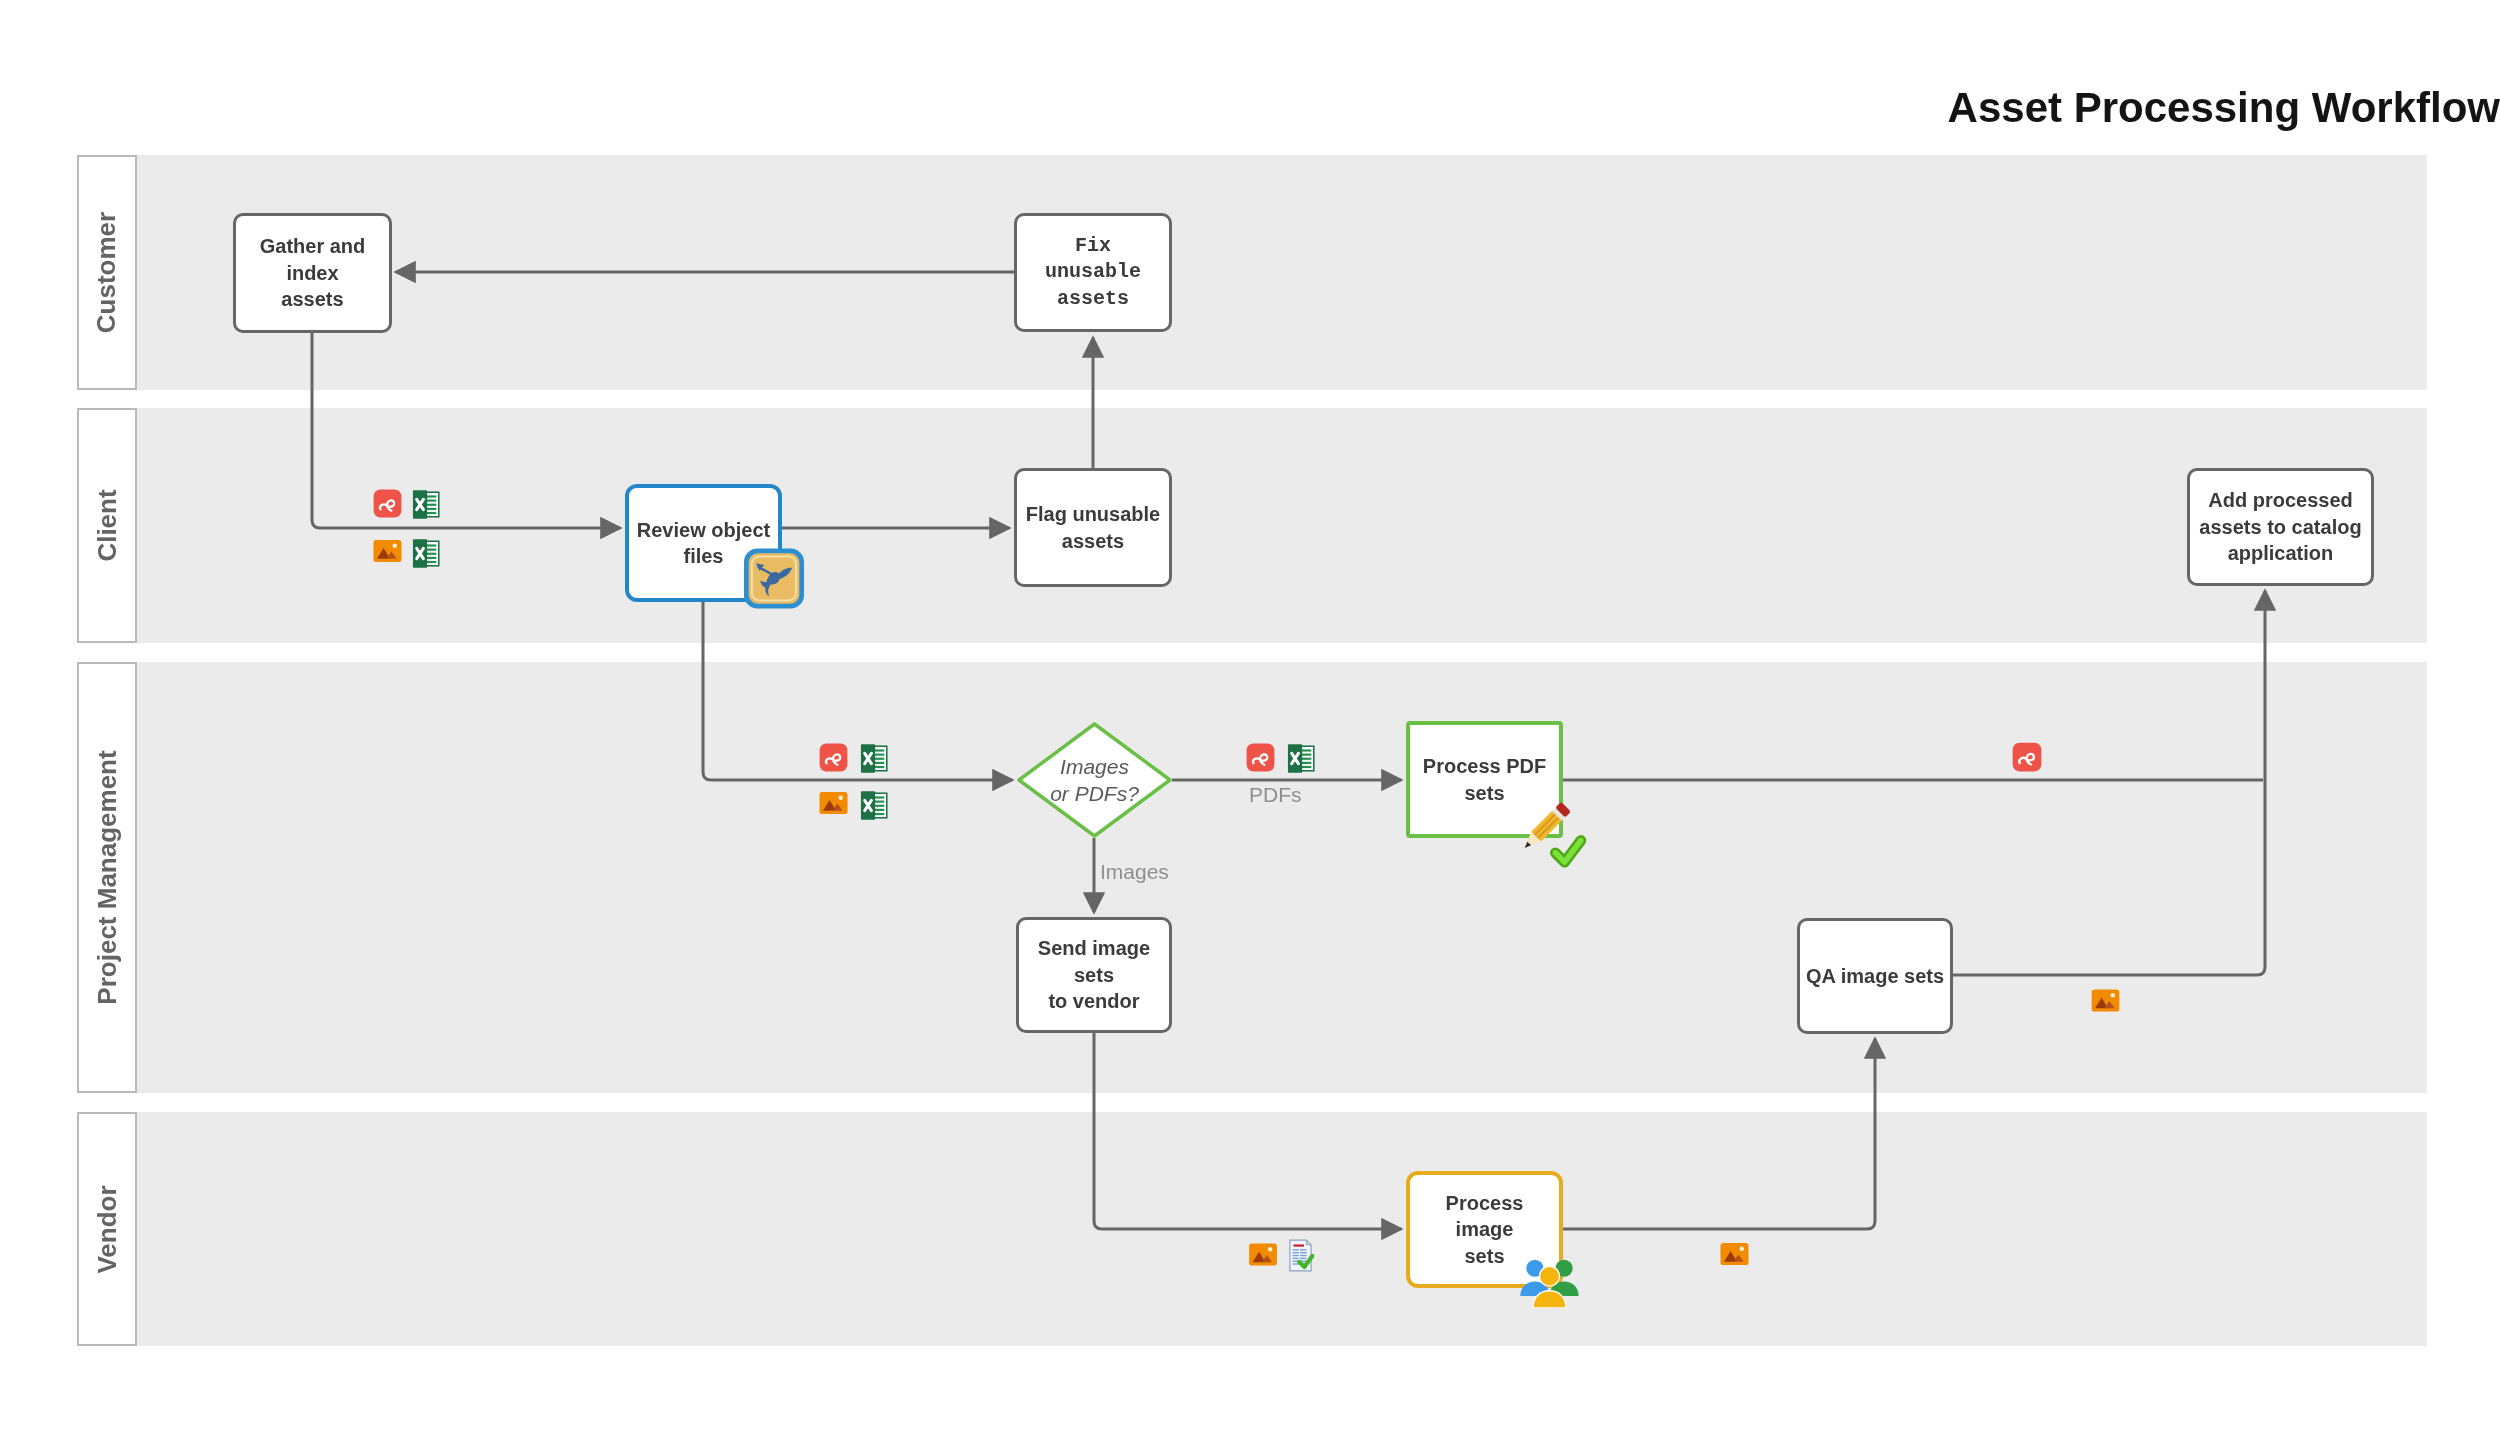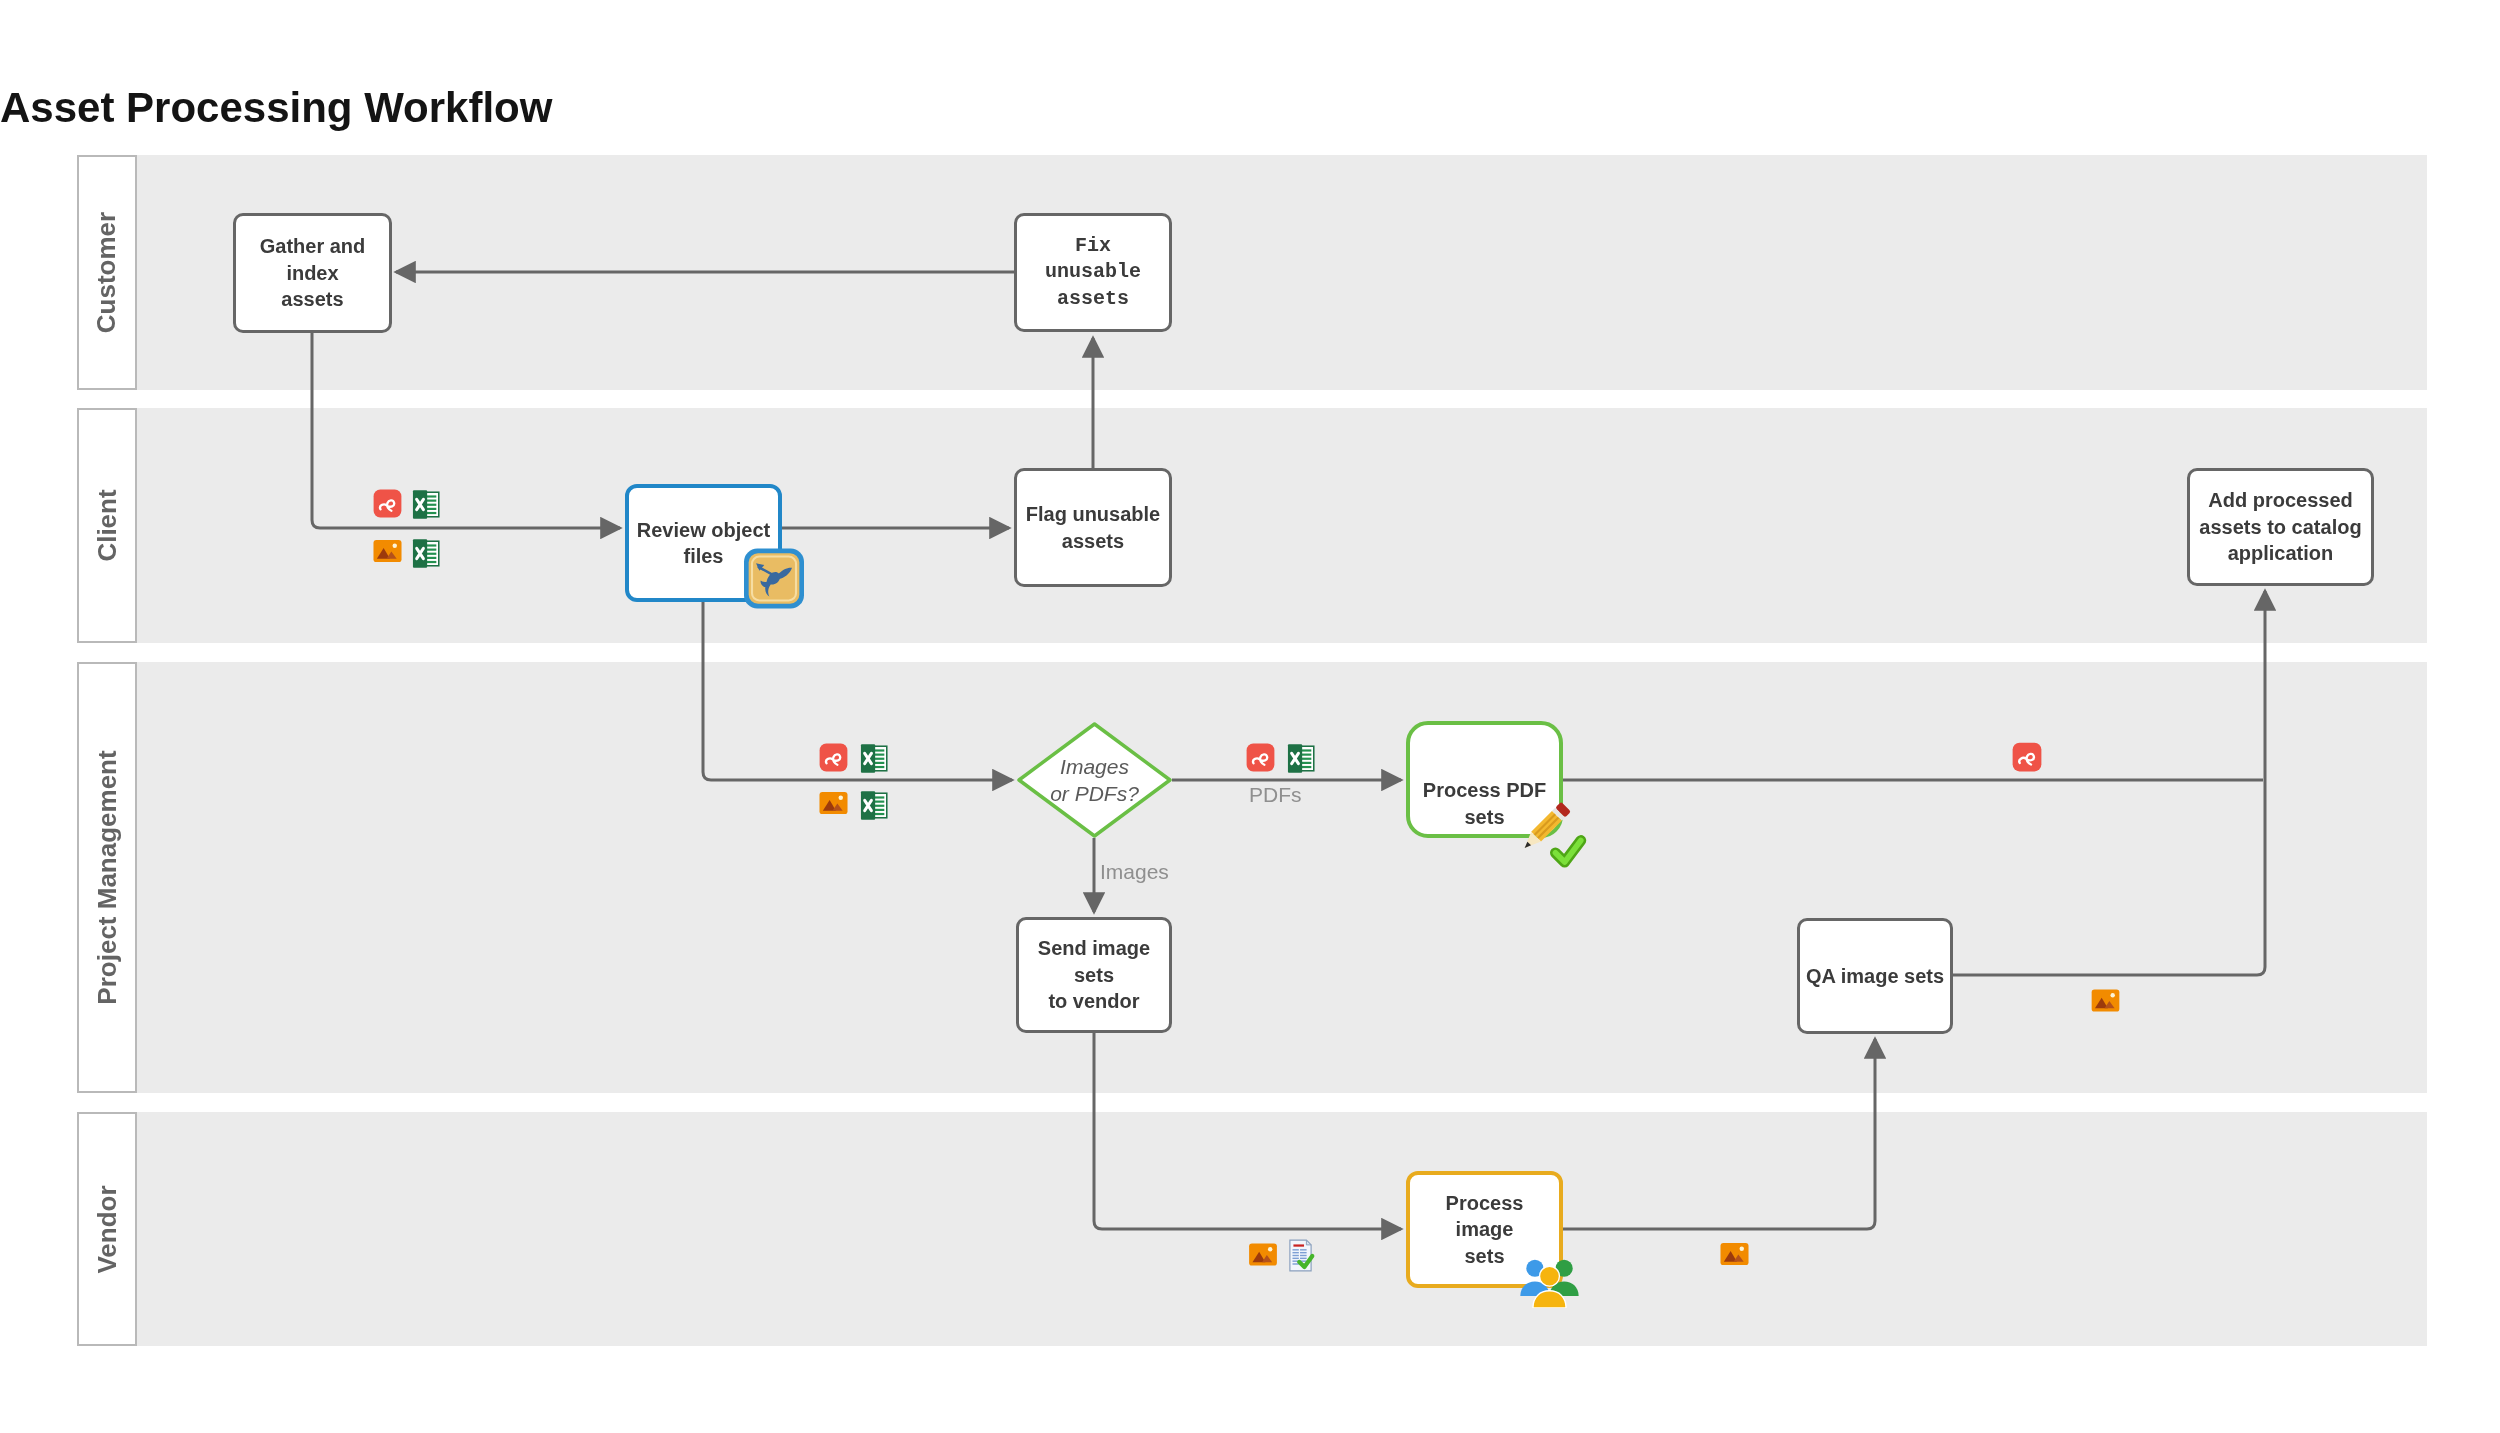--- a/index.html
+++ b/index.html
@@ -1,26 +1,26 @@
 <!DOCTYPE html>
 <html><head>
 <meta charset="utf-8">
 <style>
   html,body{margin:0;padding:0;background:#fff;font-family:"Liberation Sans",sans-serif;}
   #canvas{position:relative;width:2500px;height:1433px;background:#fff;overflow:hidden;}
-  .title{position:absolute;left:0;top:84px;width:2500px;text-align:left;font-size:42px;font-weight:bold;color:#141414;margin:0;}
+  .title{position:absolute;left:0;top:84px;width:2500px;text-align:right;font-size:42px;font-weight:bold;color:#141414;margin:0;}
   .lane{position:absolute;left:77px;width:2350px;}
   .lane-label-box{position:absolute;left:0;top:0;width:60px;height:100%;background:#fff;border:2px solid #b9b9b9;box-sizing:border-box;display:flex;align-items:center;justify-content:center;z-index:1;}
   .lane-label{transform:rotate(-90deg);white-space:nowrap;font-size:26px;font-weight:bold;color:#646464;}
   .lane-band{position:absolute;left:60px;top:0;width:2290px;height:100%;background:#ebebeb;}
   .edges{position:absolute;left:0;top:0;z-index:2;pointer-events:none;}
   .node{position:absolute;background:#fff;border:3px solid #666;border-radius:10px;display:flex;align-items:center;justify-content:center;text-align:center;box-sizing:border-box;z-index:3;padding:4px;}
   .node-label{font-size:20px;font-weight:bold;color:#3b3b3b;line-height:1.32;white-space:pre-line;}
   .accent-blue{border:4px solid #2187c8;border-radius:12px;}
-  .accent-green{border:4px solid #6abf45;border-radius:22px;align-items:flex-end;}
+  .accent-green{border:4px solid #6abf45;border-radius:4px;}
   .accent-gold{border:4px solid #e8ab1e;border-radius:12px;}
   .decision{position:absolute;z-index:3;}
   .decision > svg{position:absolute;left:0;top:0;}
   .decision-label{position:absolute;left:0;top:0;right:0;bottom:0;display:flex;align-items:center;justify-content:center;text-align:center;font-size:21px;font-style:italic;color:#5a5a5a;white-space:pre-line;line-height:1.3;}
   .edge-label{position:absolute;font-size:21px;color:#8f8f8f;z-index:3;}
   .icon{position:absolute;z-index:4;}
   .badge{position:absolute;z-index:5;}
 </style>
 <title>Asset Processing Workflow</title></head>
 <body>

